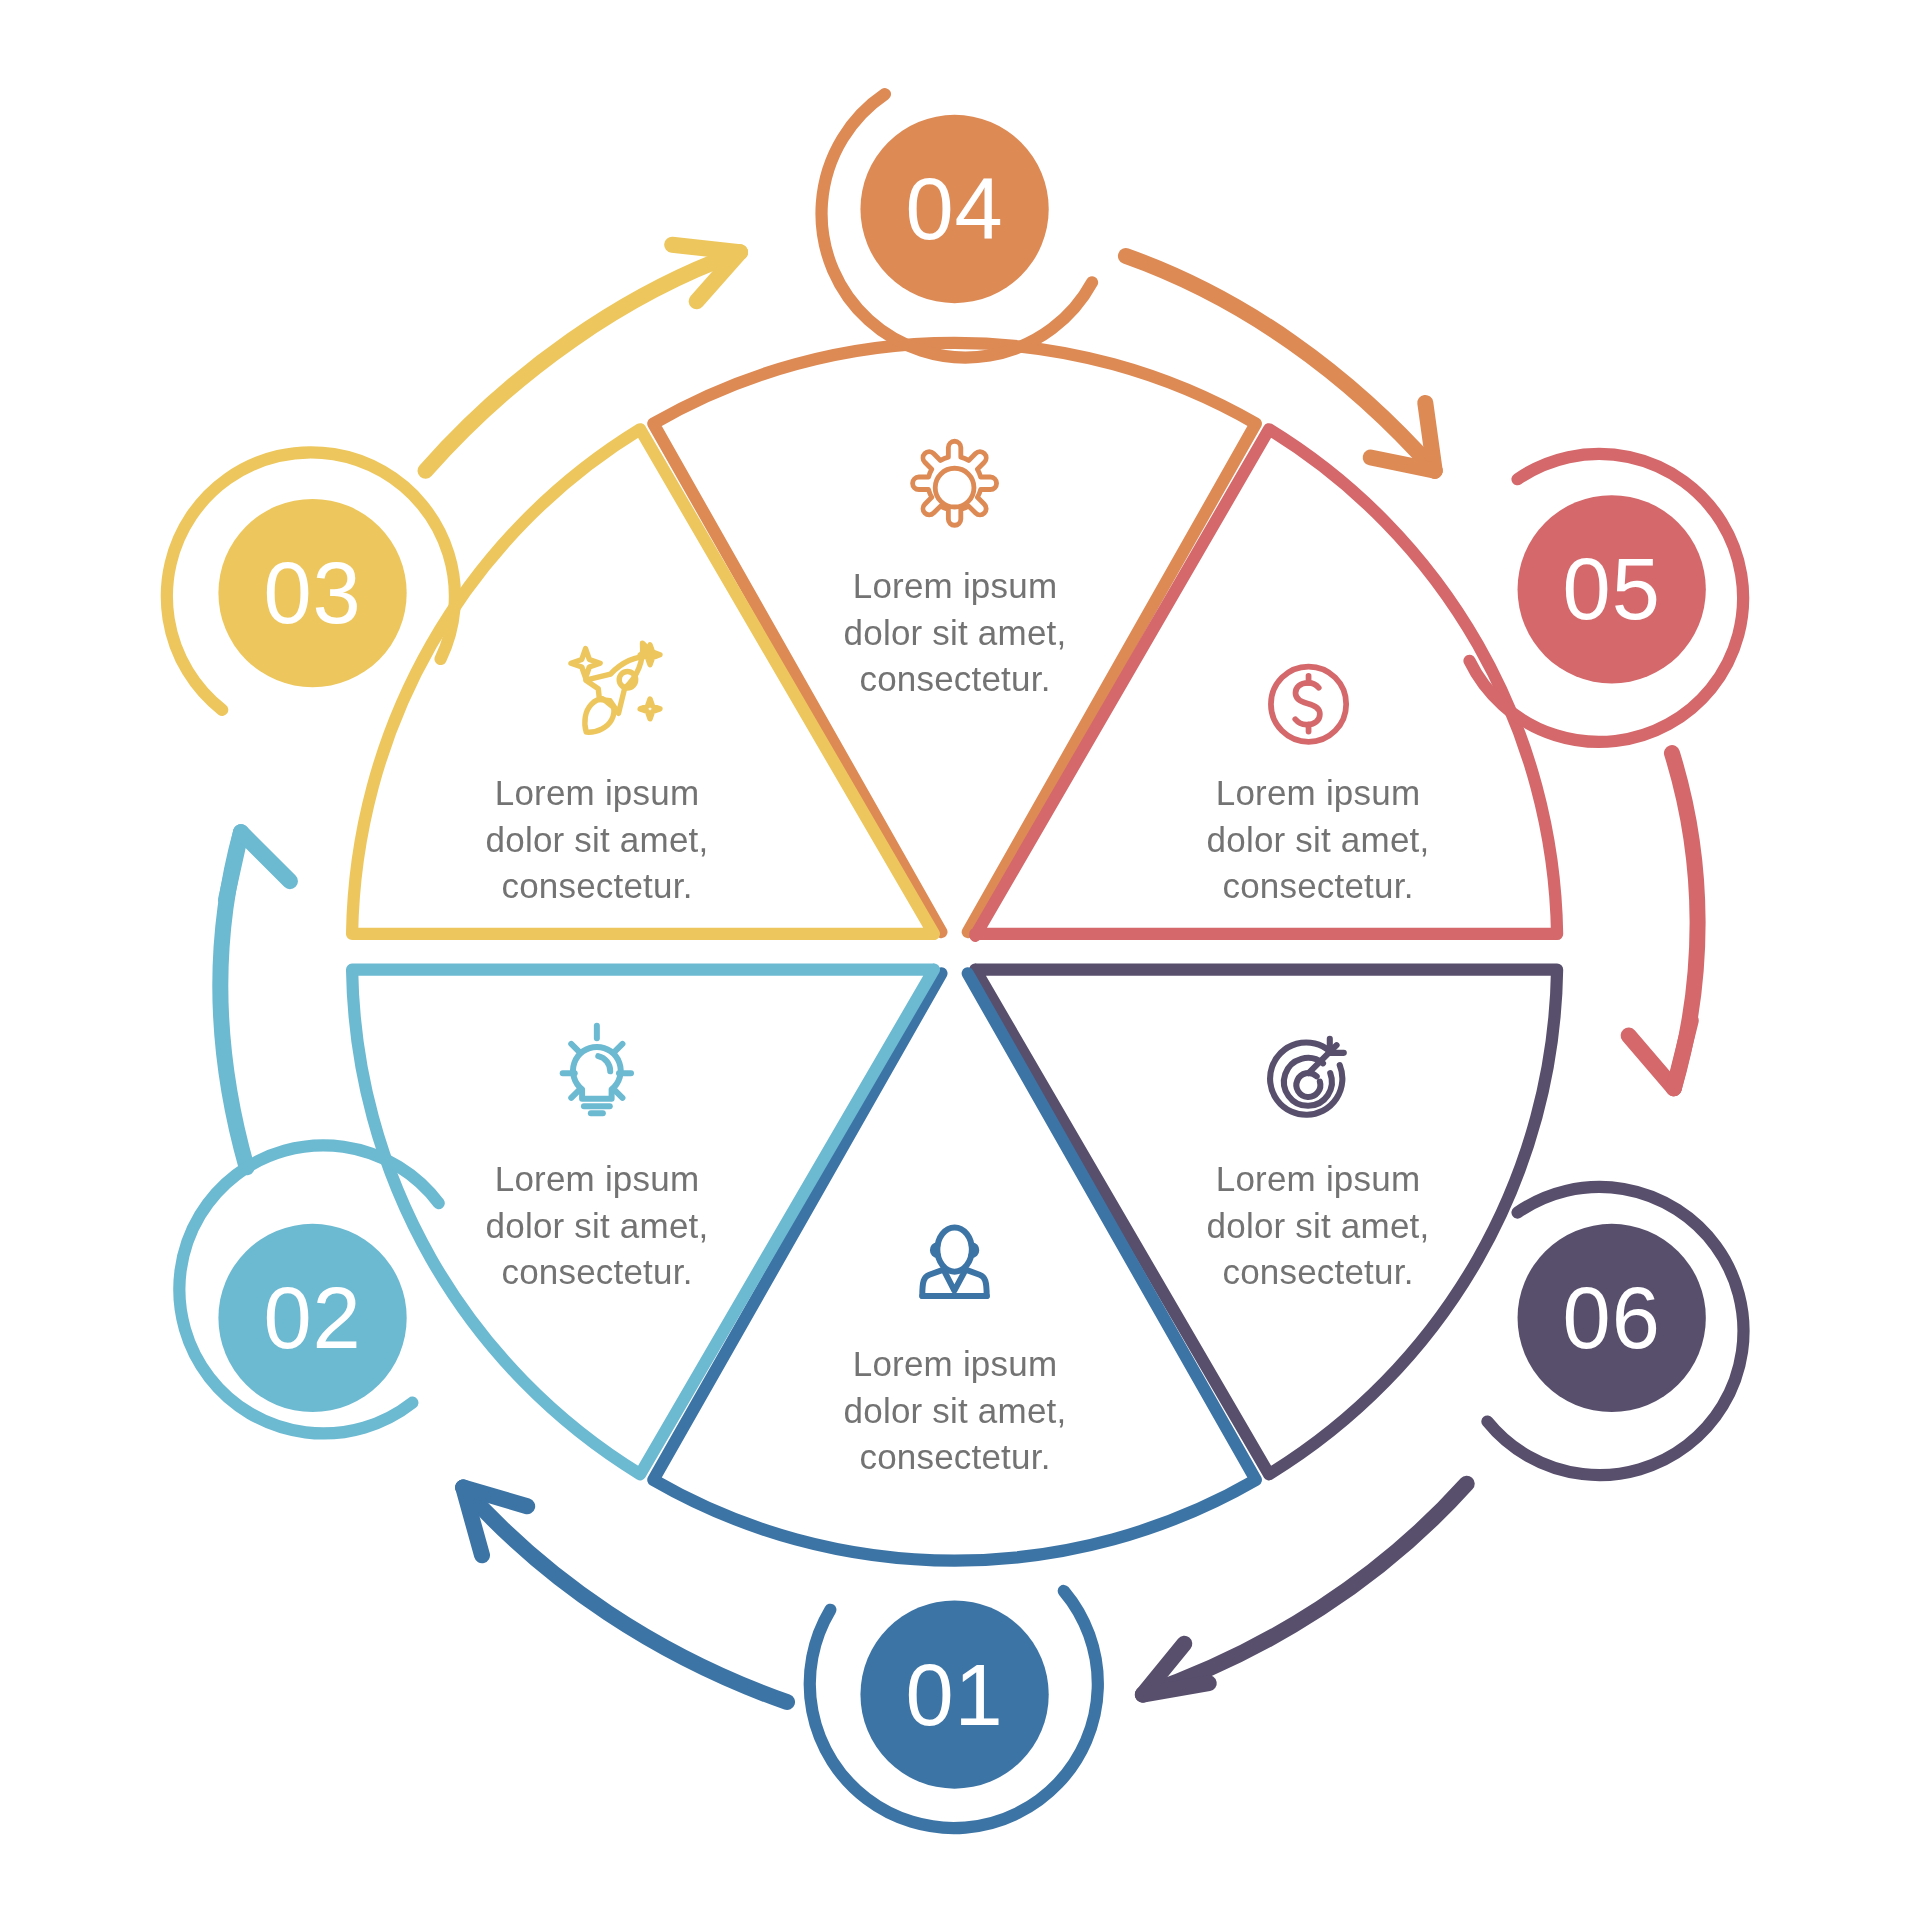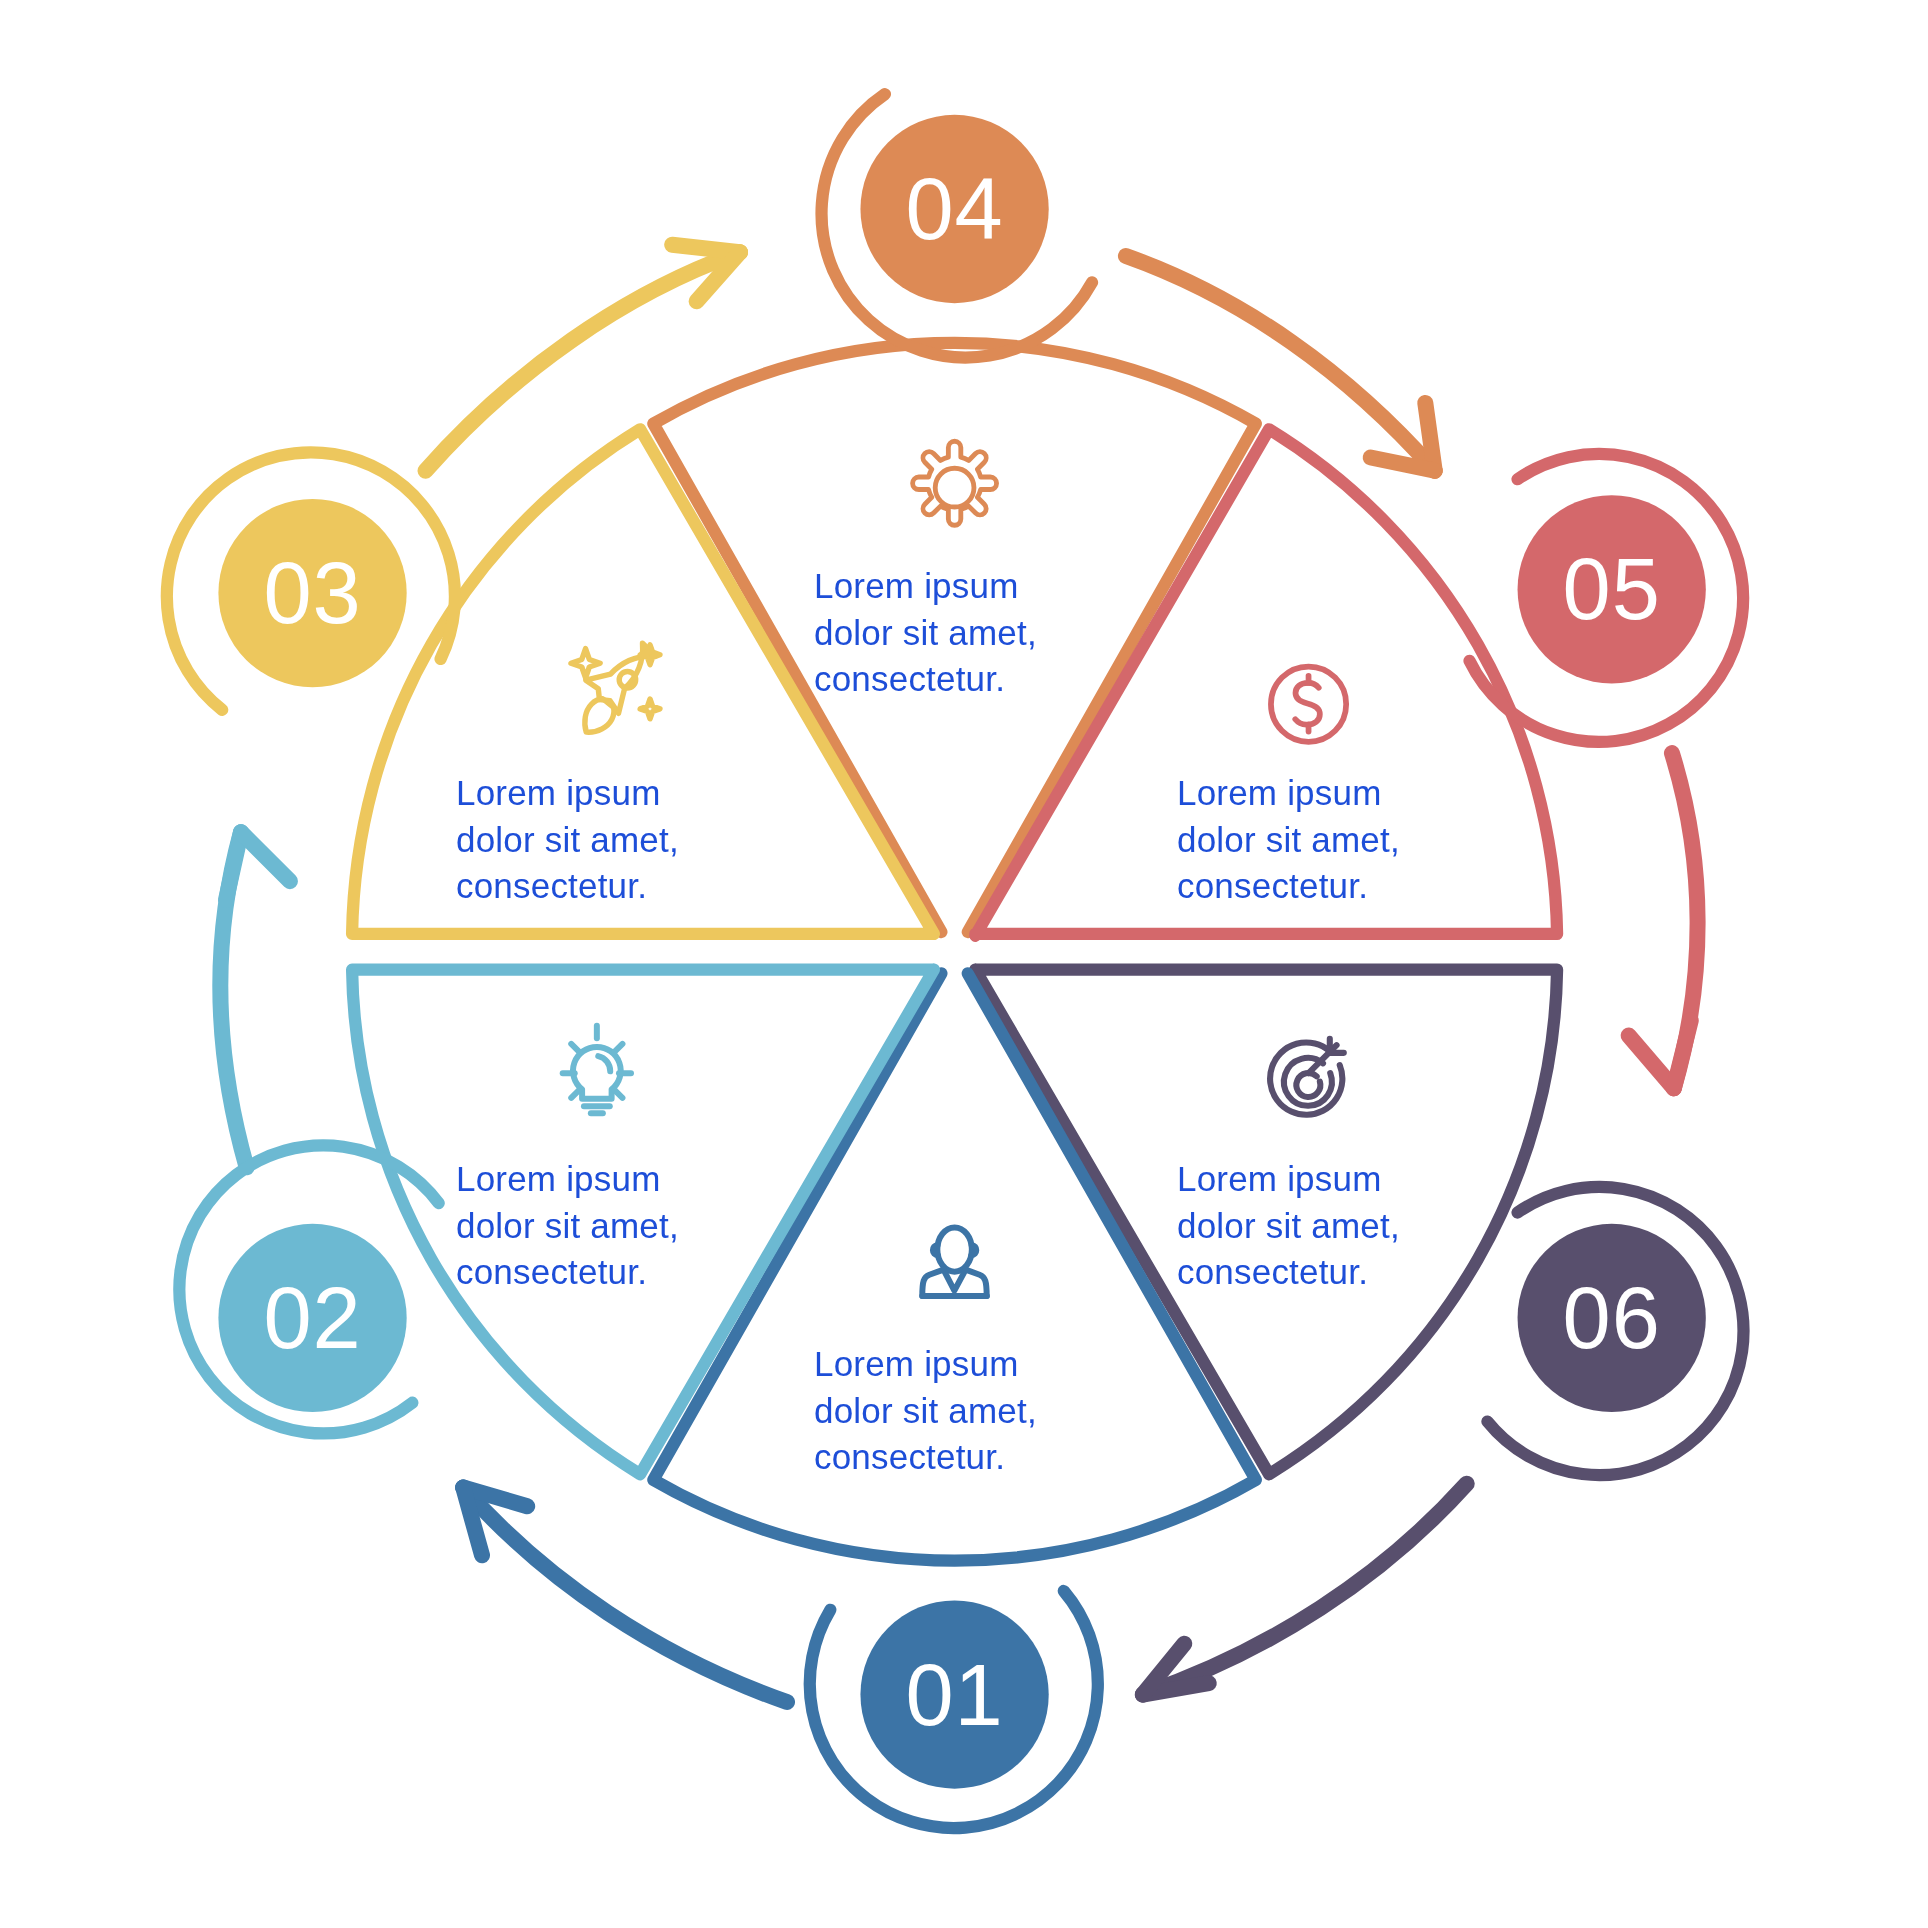--- a/index.html
+++ b/index.html
@@ -21,21 +21,22 @@
   }
   #diagram {
     position: absolute;
     left: 0;
     top: 0;
     width: 1928px;
     height: 1928px;
   }
   .seg-text {
     position: absolute;
-    color: #1d4ed8;
+    text-align: center;
+    color: #737373;
     font-family: "Liberation Sans", sans-serif;
     font-size: 35px;
     line-height: 1.33;
     letter-spacing: 0.2px;
     white-space: pre-line;
     width: 282px;
     pointer-events: none;
   }
   .num-label {
     font-family: "Liberation Sans", sans-serif;

